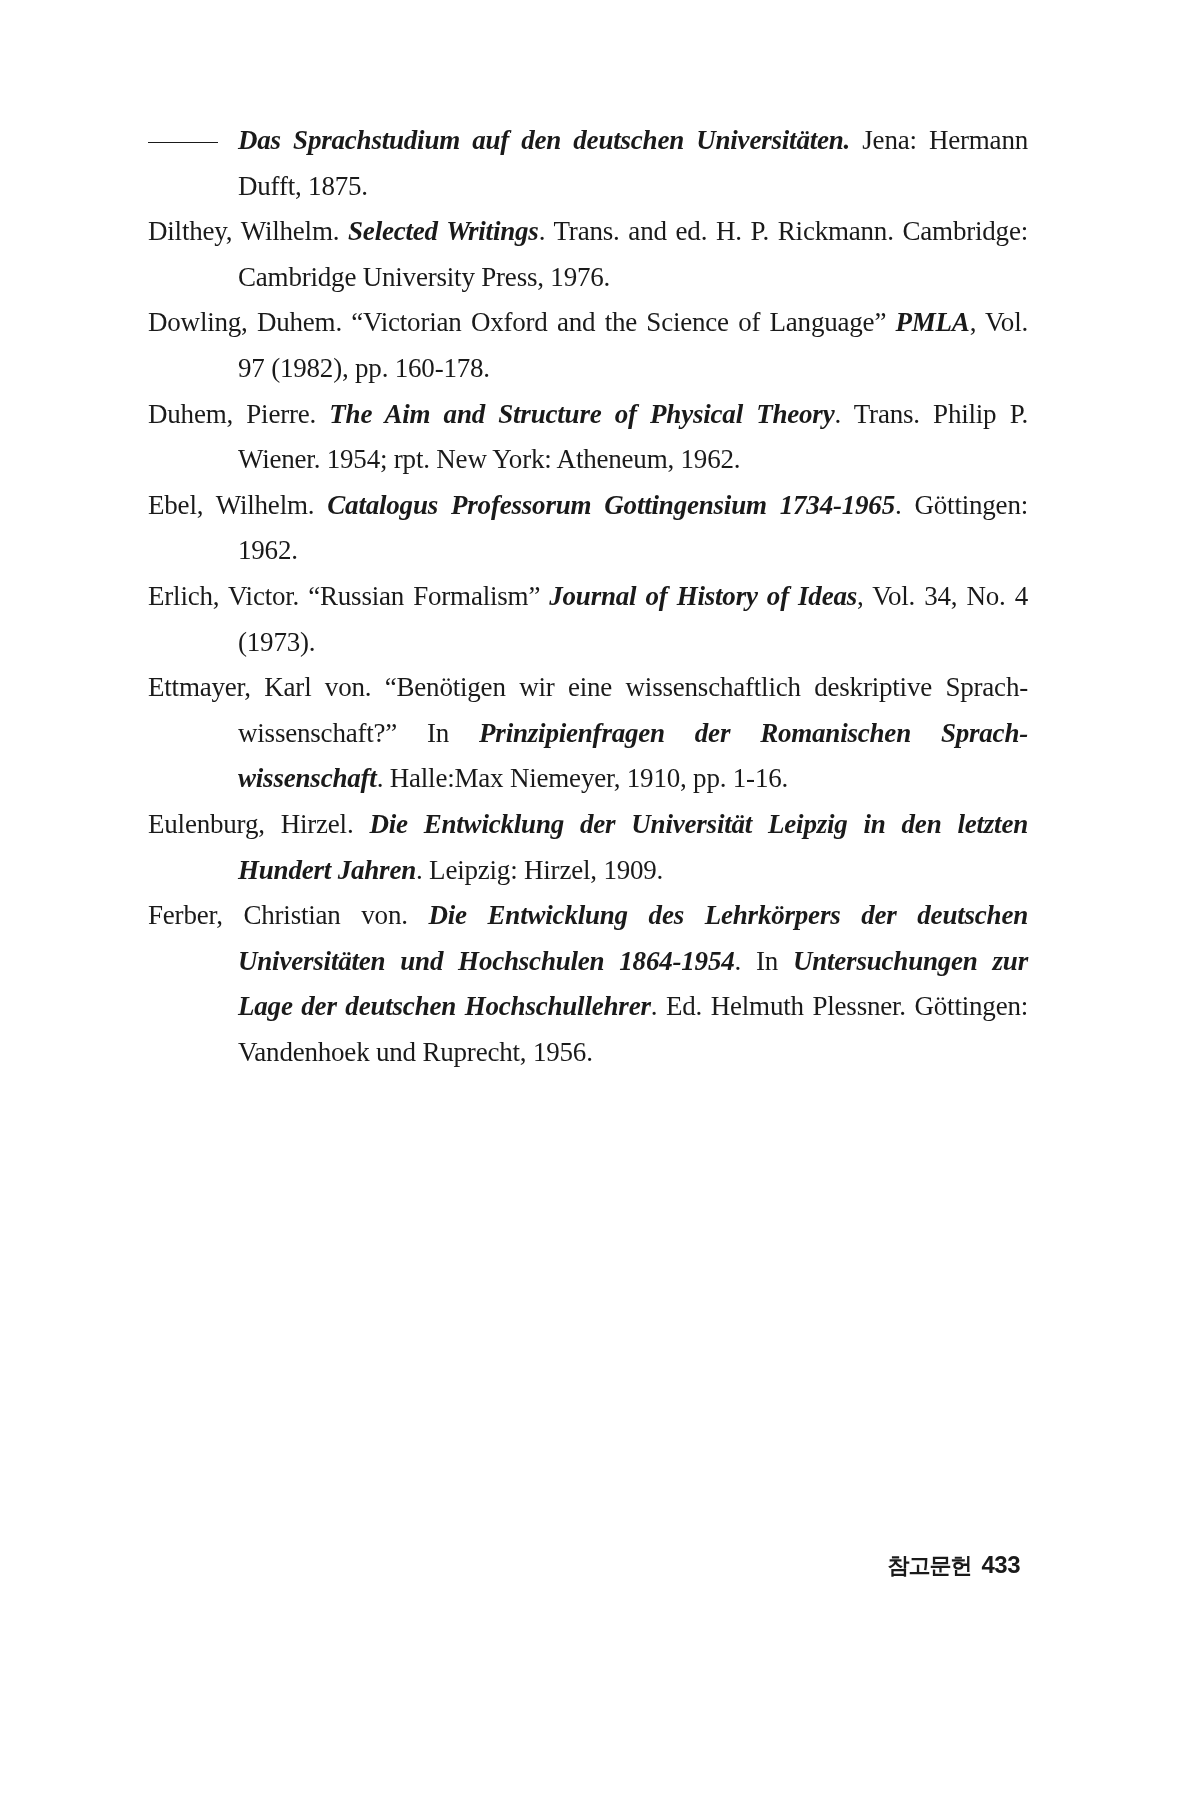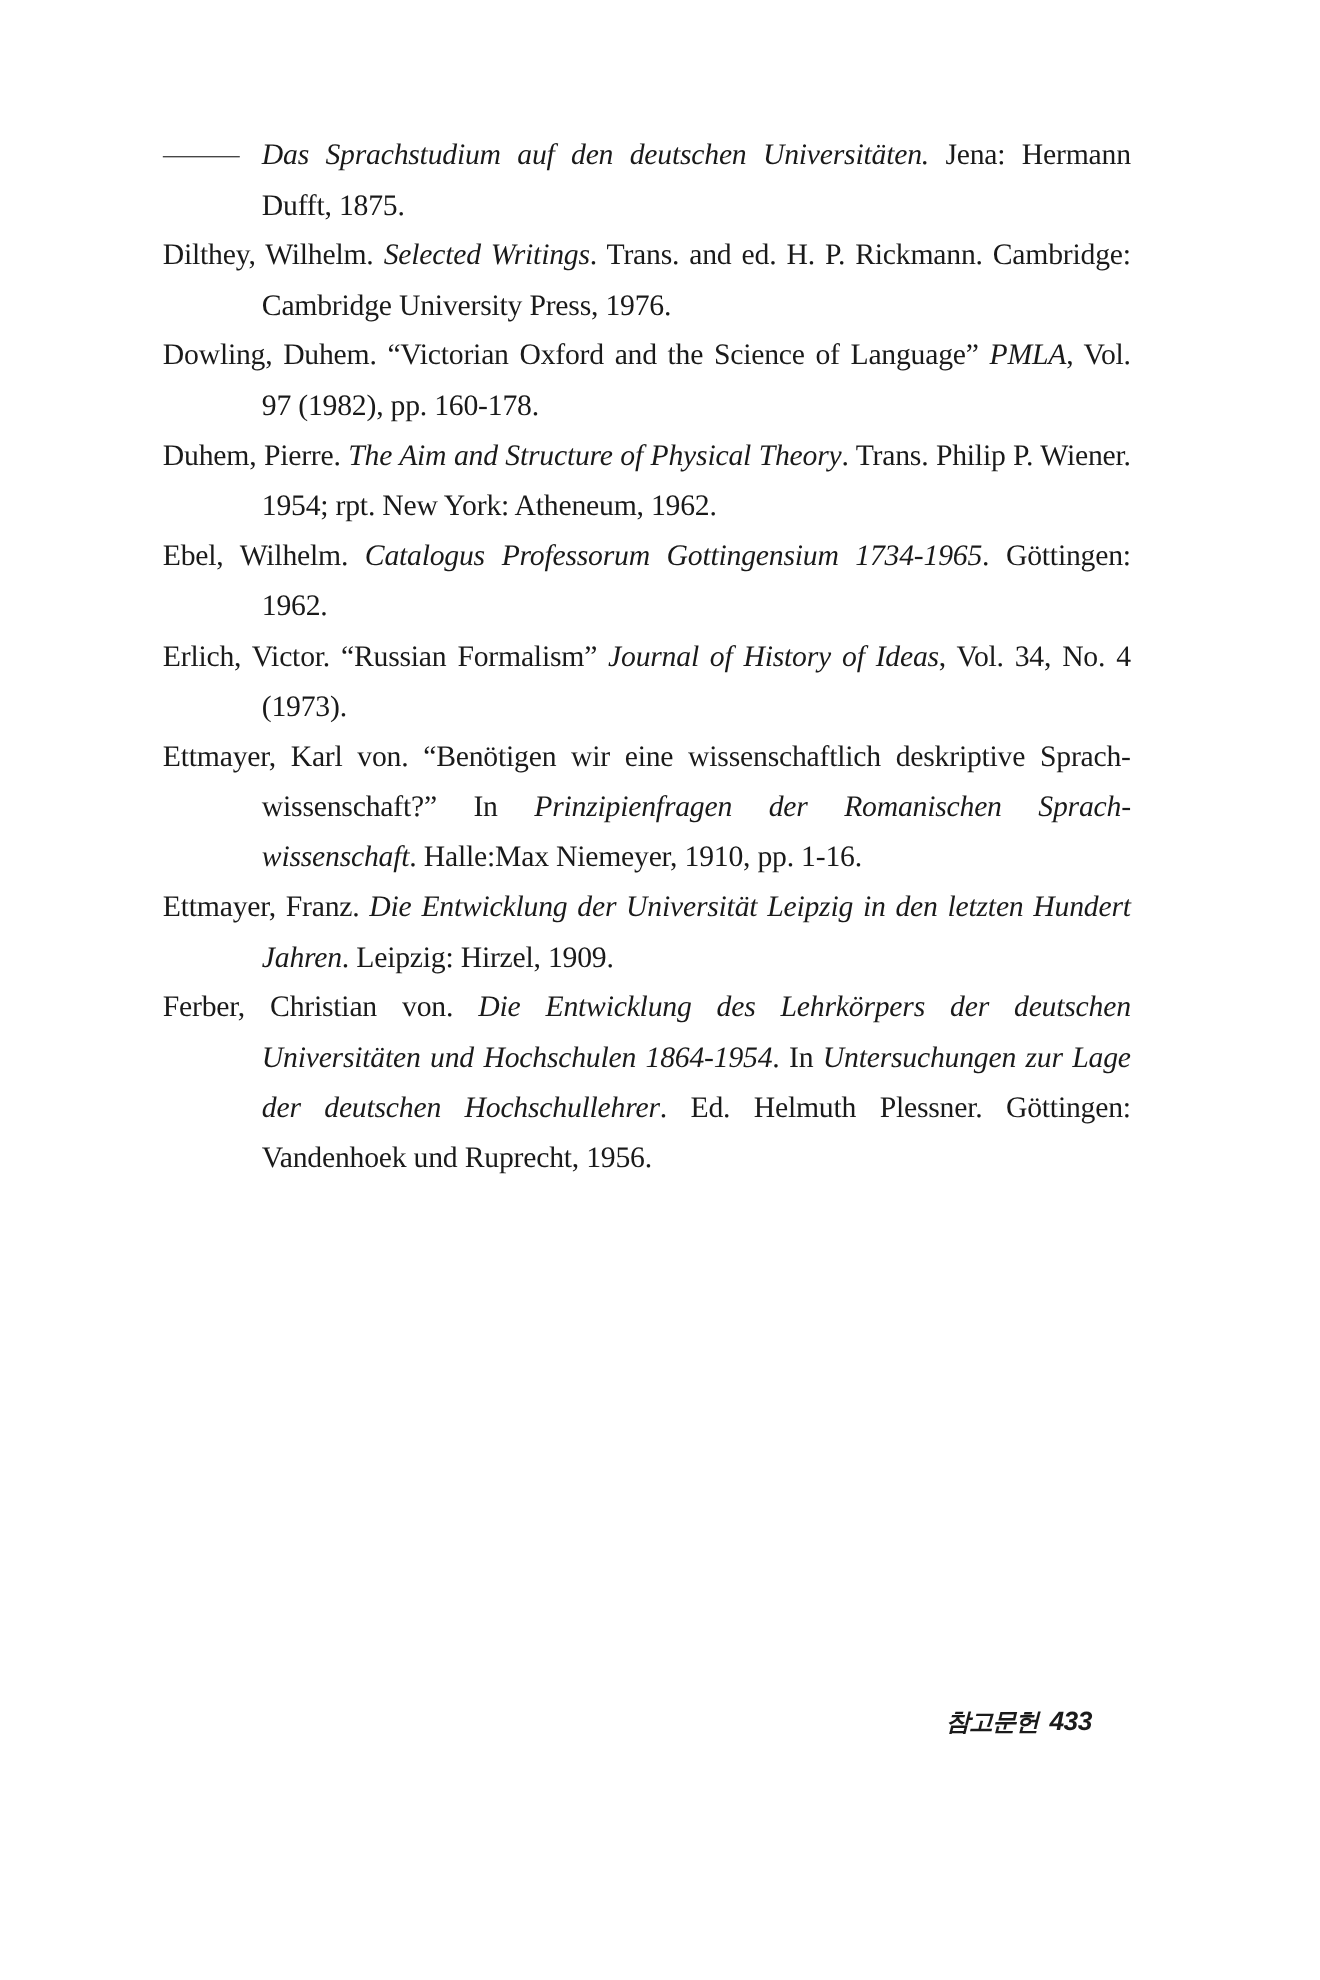--- a/index.html
+++ b/index.html
@@ -34,30 +34,31 @@
       display: inline-block;
       width: 70px;
       border-bottom: 1.6px solid #1a1a1a;
       height: 0;
       vertical-align: 6px;
       margin-right: 20px;
       text-indent: 0;
     }
     .entry i {
       font-style: italic;
+      font-weight: bold;
     }
     .footer {
       position: absolute;
       left: 860px;
       top: 1551px;
       width: 160px;
+      text-align: right;
       font-family: "Liberation Sans", "DejaVu Sans", sans-serif;
       font-size: 22px;
       color: #1a1a1a;
-      font-style: italic;
     }
     .footer .section {
       font-weight: bold;
       letter-spacing: -1px;
       margin-right: 10px;
     }
     .footer .pageno {
       font-weight: bold;
       font-size: 24px;
       letter-spacing: -0.5px;
@@ -68,20 +69,20 @@
 
 <div class="page">
   <div id="entries">
       <p class="entry"><span class="dash"></span><i>Das Sprachstudium auf den deutschen Universitäten.</i><span> Jena: Hermann Dufft, 1875.</span></p>
       <p class="entry"><span>Dilthey, Wilhelm. </span><i>Selected Writings</i><span>. Trans. and ed. H. P. Rickmann. Cambridge: Cambridge University Press, 1976.</span></p>
       <p class="entry"><span>Dowling, Duhem. “Victorian Oxford and the Science of Language” </span><i>PMLA</i><span>, Vol. 97 (1982), pp. 160-178.</span></p>
       <p class="entry"><span>Duhem, Pierre. </span><i>The Aim and Structure of Physical Theory</i><span>. Trans. Philip P. Wiener. 1954; rpt. New York: Atheneum, 1962.</span></p>
       <p class="entry"><span>Ebel, Wilhelm. </span><i>Catalogus Professorum Gottingensium 1734-1965</i><span>. Göttingen: 1962.</span></p>
       <p class="entry"><span>Erlich, Victor. “Russian Formalism” </span><i>Journal of History of Ideas</i><span>, Vol. 34, No. 4 (1973).</span></p>
       <p class="entry"><span>Ettmayer, Karl von. “Benötigen wir eine wissenschaftlich deskriptive Sprach-wissenschaft?” In </span><i>Prinzipienfragen der Romanischen Sprach-wissenschaft</i><span>. Halle:Max Niemeyer, 1910, pp. 1-16.</span></p>
-      <p class="entry"><span>Ettmayer, Franz. </span><i>Die Entwicklung der Universität Leipzig in den letzten Hundert Jahren</i><span>. Leipzig: Hirzel, 1909.</span></p>
+      <p class="entry"><span>Eulenburg, Hirzel. </span><i>Die Entwicklung der Universität Leipzig in den letzten Hundert Jahren</i><span>. Leipzig: Hirzel, 1909.</span></p>
       <p class="entry"><span>Ferber, Christian von. </span><i>Die Entwicklung des Lehrkörpers der deutschen Universitäten und Hochschulen 1864-1954</i><span>. In </span><i>Untersuchungen zur Lage der deutschen Hochschullehrer</i><span>. Ed. Helmuth Plessner. Göttingen: Vandenhoek und Ruprecht, 1956.</span></p>
     </div>
 </div>
 
 <div class="footer">
   <span class="section">참고문헌</span><span class="pageno">433</span>
 </div>
 
 </body></html>

